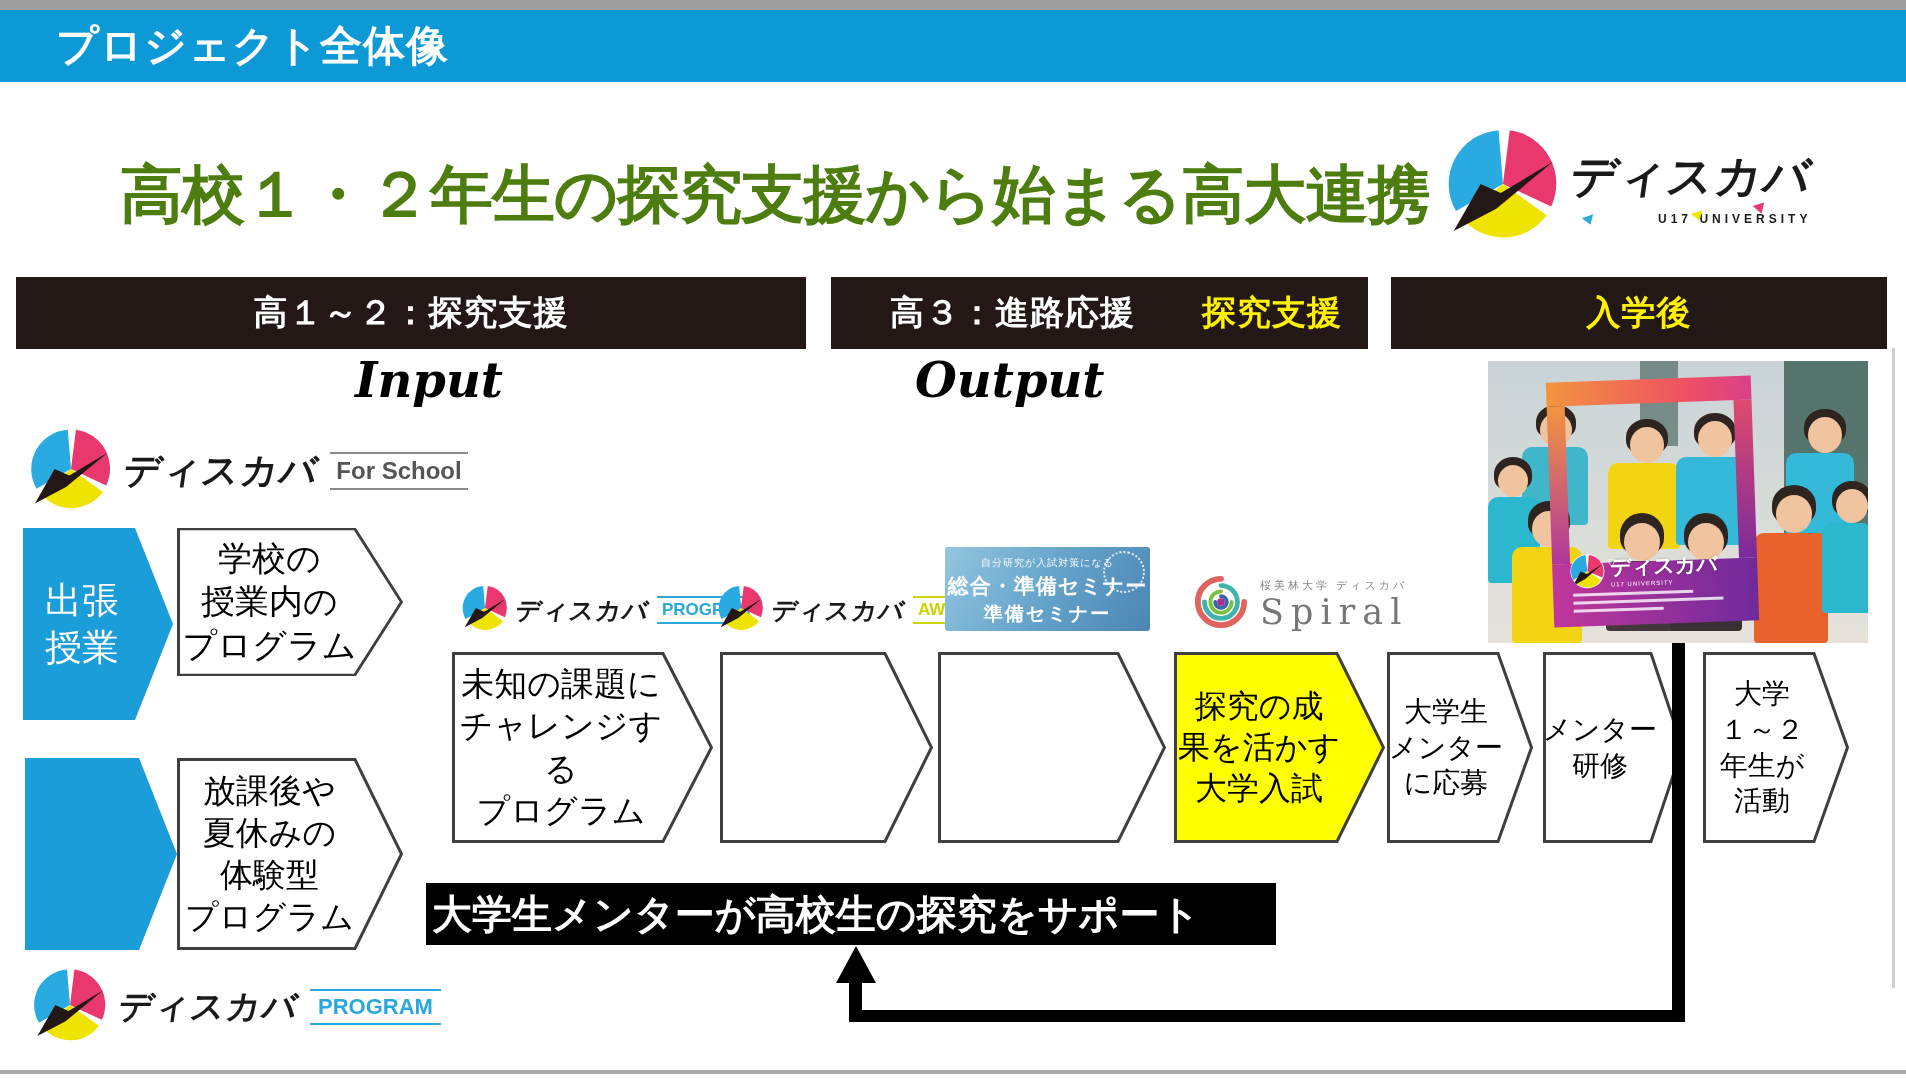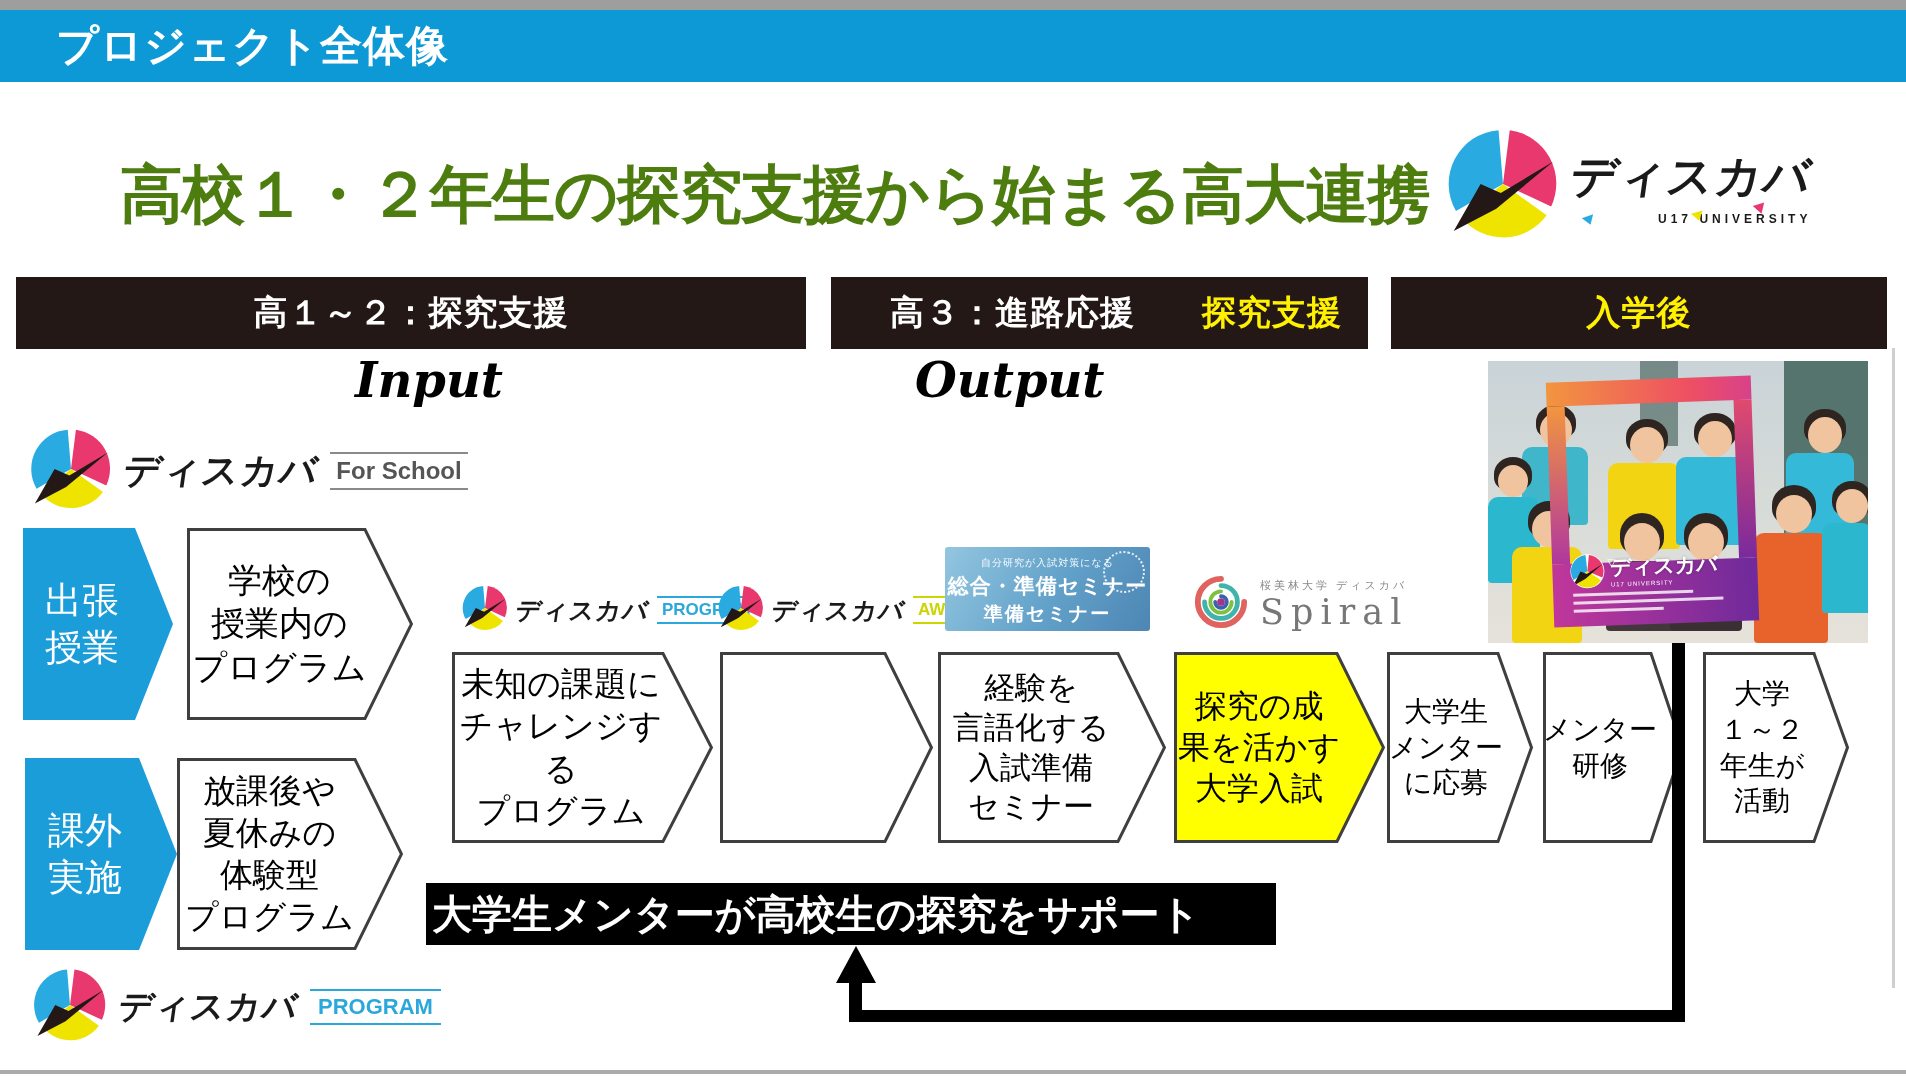--- a/index.html
+++ b/index.html
@@ -152,35 +152,33 @@
   </div>
 </div>
 
 <div class="abs shape blue-arrow" style="left:23px;top:528px;width:150px;height:192px;">
   <svg viewBox="0 0 150 192" preserveAspectRatio="none">
       <polygon points="0,0 112,0 150,96 112,192 0,192" fill="#1b9dd9"></polygon>
     </svg>
   <div class="lab ml" style="left:0;width:118px;font-size:37px;">出張
 授業</div>
 </div>
-<div class="abs shape" style="left:187px;top:528px;width:226px;height:192px;">
+<div class="abs shape" style="left:177px;top:528px;width:226px;height:148px;">
   <svg viewBox="0 0 226 192" preserveAspectRatio="none">
       <polygon points="1.5,1.5 178,1.5 224.5,96 178,190.5 1.5,190.5" fill="#ffffff" stroke="#3f3f3f" stroke-width="3"></polygon>
     </svg>
   <div class="lab ml" style="left:0;width:185px;font-size:34px;">学校の
 授業内の
 プログラム</div>
 </div>
 
 <div class="abs shape blue-arrow" style="left:25px;top:758px;width:152px;height:192px;">
   <svg viewBox="0 0 152 192" preserveAspectRatio="none">
       <polygon points="0,0 114,0 152,96 114,192 0,192" fill="#1b9dd9"></polygon>
     </svg>
-  <div class="lab ml" style="left:0;width:120px;font-size:37px;">課外
-実施</div>
 </div>
 <div class="abs shape" style="left:177px;top:758px;width:226px;height:192px;">
   <svg viewBox="0 0 226 192" preserveAspectRatio="none">
       <polygon points="1.5,1.5 178,1.5 224.5,96 178,190.5 1.5,190.5" fill="#ffffff" stroke="#3f3f3f" stroke-width="3"></polygon>
     </svg>
   <div class="lab ml" style="left:0;width:185px;font-size:33px;">放課後や
 夏休みの
 体験型
 プログラム</div>
 </div>
@@ -247,24 +245,20 @@
 </div>
 <div class="abs shape" style="left:720px;top:652px;width:213px;height:191px;">
   <svg viewBox="0 0 213 191" preserveAspectRatio="none">
       <polygon points="1.5,1.5 165,1.5 211.5,95.5 165,189.5 1.5,189.5" fill="#ffffff" stroke="#3f3f3f" stroke-width="3"></polygon>
     </svg>
 </div>
 <div class="abs shape" style="left:938px;top:652px;width:228px;height:191px;">
   <svg viewBox="0 0 228 191" preserveAspectRatio="none">
       <polygon points="1.5,1.5 180,1.5 226.5,95.5 180,189.5 1.5,189.5" fill="#ffffff" stroke="#3f3f3f" stroke-width="3"></polygon>
     </svg>
-  <div class="lab ml" style="left:0;width:186px;font-size:31px;">経験を
-言語化する
-入試準備
-セミナー</div>
 </div>
 <div class="abs shape" style="left:1174px;top:652px;width:211px;height:191px;">
   <svg viewBox="0 0 211 191" preserveAspectRatio="none">
       <polygon points="1.5,1.5 163,1.5 209.5,95.5 163,189.5 1.5,189.5" fill="#ffff00" stroke="#3f3f3f" stroke-width="3"></polygon>
     </svg>
   <div class="lab ml" style="left:0;width:170px;font-size:32px;">探究の成
 果を活かす
 大学入試</div>
 </div>
 <div class="abs shape" style="left:1387px;top:652px;width:146px;height:191px;">

